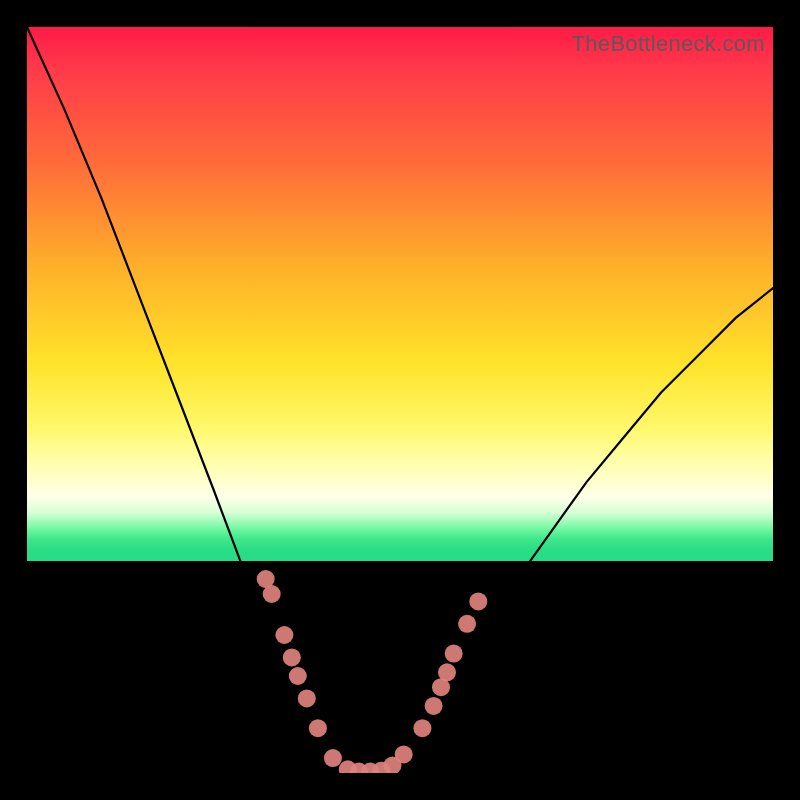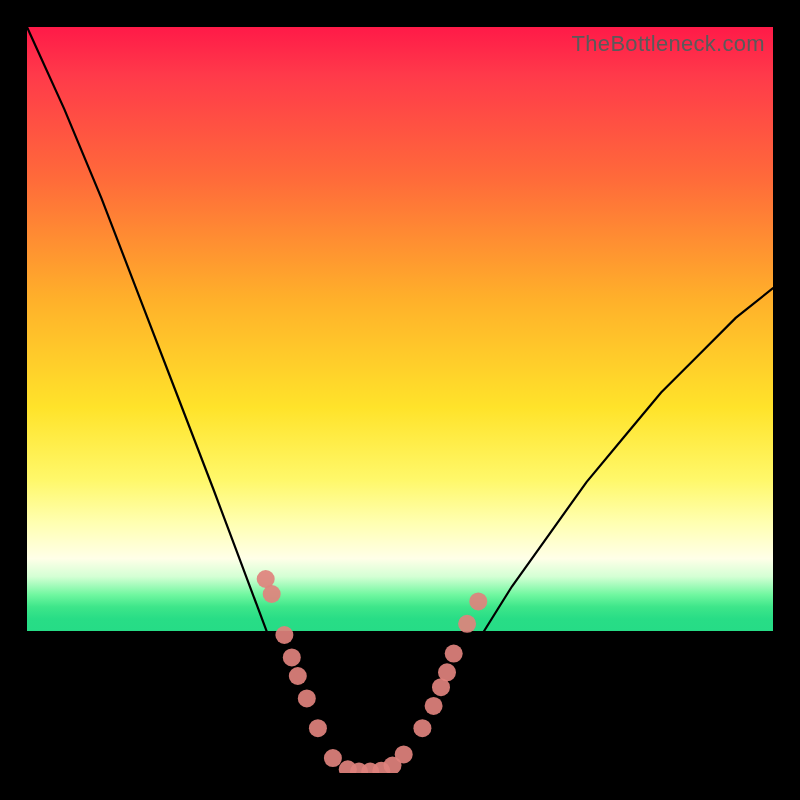--- a/index.html
+++ b/index.html
@@ -15,21 +15,21 @@
     position: relative;
     width: 800px;
     height: 800px;
     background: #000;
   }
   .plot-area {
     position: absolute;
     left: 27px;
     top: 27px;
     width: 746px;
-    height: 604px;
+    height: 534px;
     
     background: linear-gradient(
       to bottom,
       #ff1a48 0%,
       #ff3a4a 8%,
       #ff6a3a 25%,
       #ffb02a 45%,
       #ffe32a 63%,
       #fff86a 75%,
       #ffffb0 82%,

